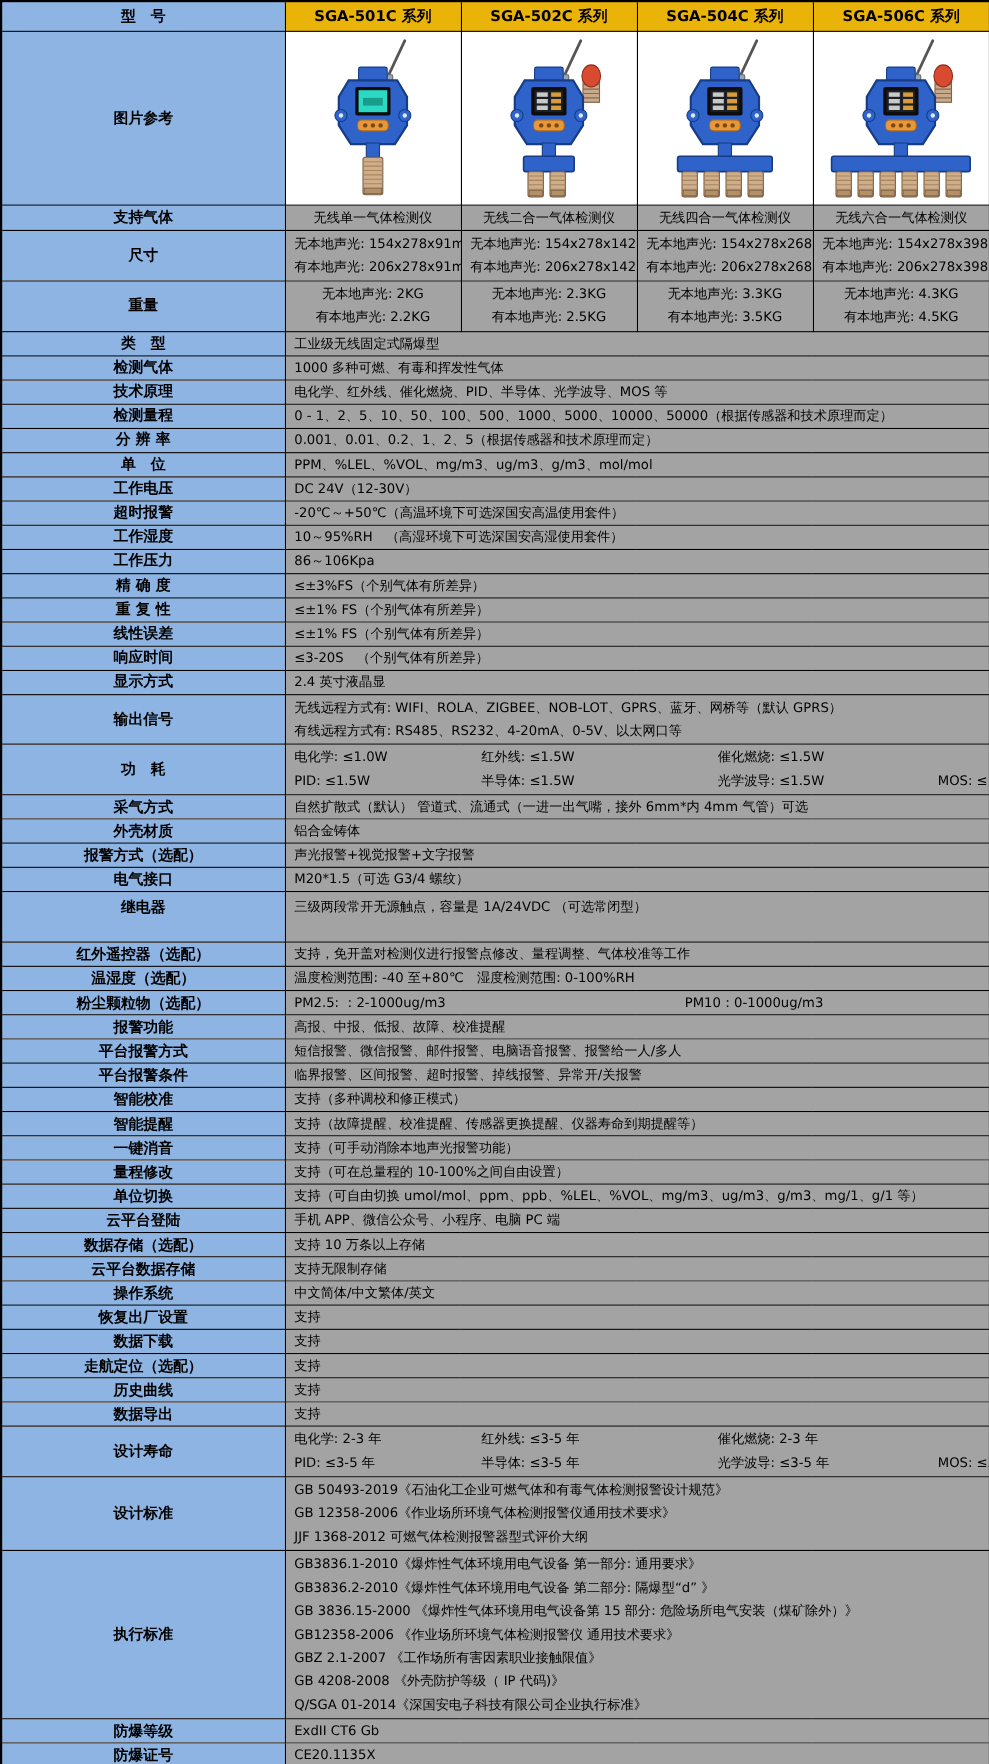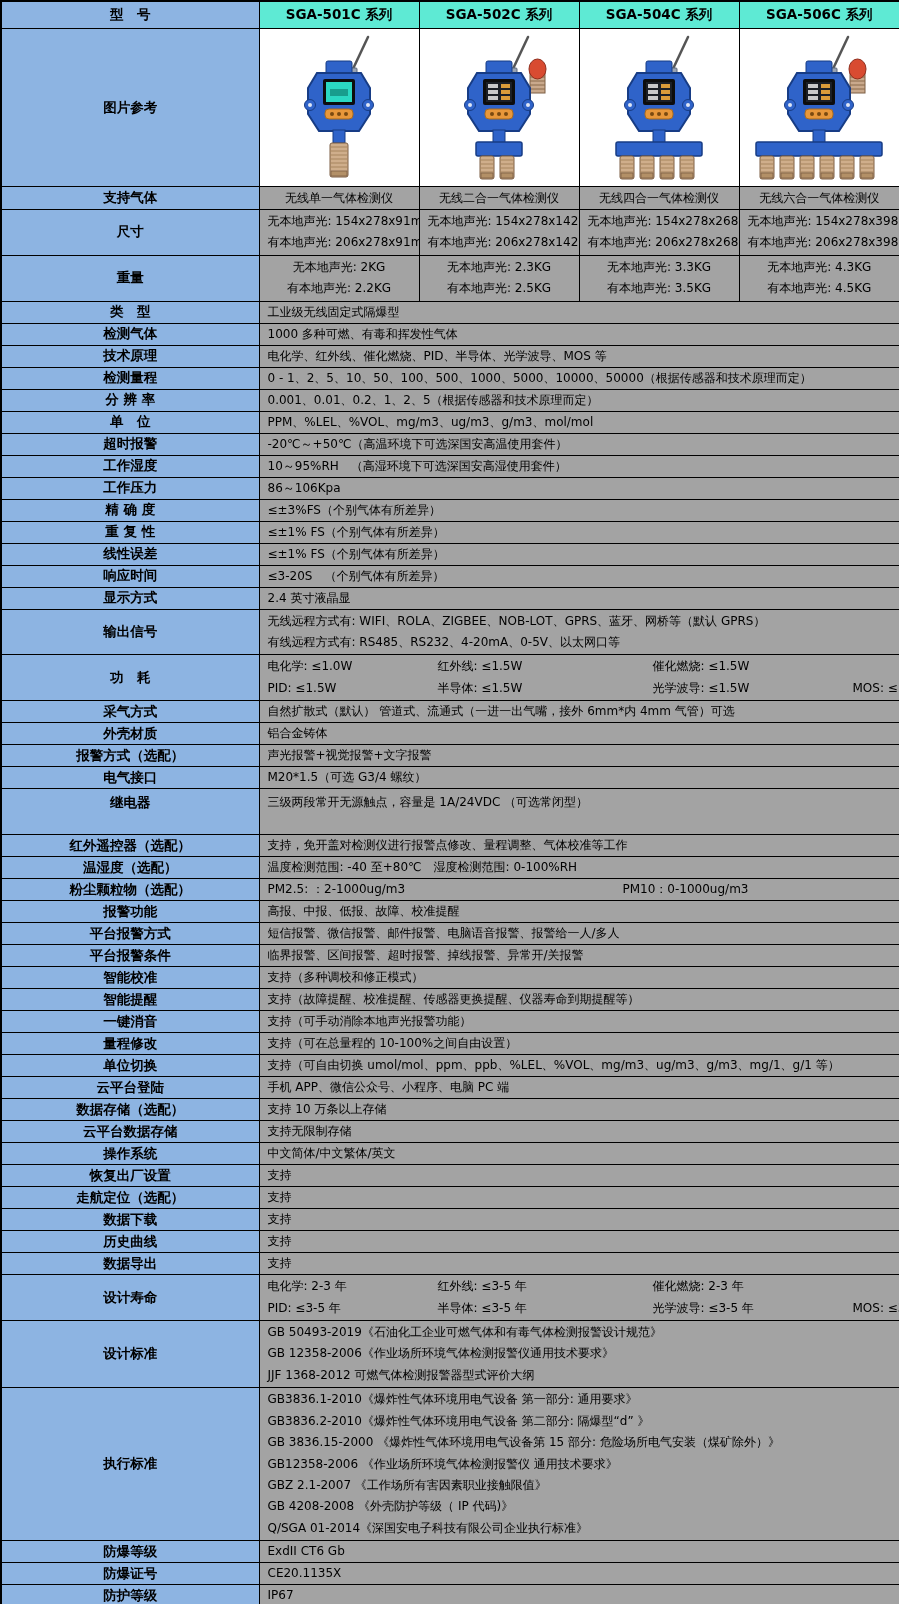--- a/index.html
+++ b/index.html
@@ -1,21 +1,21 @@
 <!DOCTYPE html>
 <html><head>
 <meta charset="utf-8">
 <style>
   html,body{margin:0;padding:0;background:#fff;}
   body{font-family:"DejaVu Sans","Liberation Sans",sans-serif;color:#000;width:899px;}
   table{border-collapse:collapse;table-layout:fixed;width:899px;border:2px solid #000;}
   th,td{border:1px solid #000;overflow:hidden;vertical-align:middle;padding:0;}
   th.label{background:#8db4e2;font-weight:bold;font-size:13.5px;text-align:center;padding:1px 2px;}
   tr.header-row th{height:24px;}
-  th.model-hdr{background:#5eead4;font-weight:bold;font-size:13.5px;text-align:center;}
+  th.model-hdr{background:#eab308;font-weight:bold;font-size:13.5px;text-align:center;}
   td.value{background:#a3a3a3;font-size:12px;text-align:left;padding:1px 8px;}
   td.center{text-align:center;}
   .line{line-height:19px;white-space:nowrap;}
   .two-line .line, .multi .line{line-height:21.4px;}
   tr.tall td.value, tr.tall th.label{padding-top:4px;padding-bottom:22px;}
   td.img-cell{background:#ffffff;height:157px;text-align:center;vertical-align:middle;}
   .seg{display:inline-block;vertical-align:top;}
   .gas-row td.value{height:20px;}
 </style>
 </head>
@@ -305,20 +305,26 @@
           <div class="line"><span class="seg">0.001、0.01、0.2、1、2、5（根据传感器和技术原理而定）</span></div>
         </td>
       </tr>
       <tr>
         <th class="label">单　位</th>
         <td class="value" colspan="4">
           <div class="line"><span class="seg">PPM、%LEL、%VOL、mg/m3、ug/m3、g/m3、mol/mol</span></div>
         </td>
       </tr>
       <tr>
+        <th class="label">工作电压</th>
+        <td class="value" colspan="4">
+          <div class="line"><span class="seg">DC 24V（12-30V）</span></div>
+        </td>
+      </tr>
+      <tr>
         <th class="label">超时报警</th>
         <td class="value" colspan="4">
           <div class="line"><span class="seg">-20℃～+50℃（高温环境下可选深国安高温使用套件）</span></div>
         </td>
       </tr>
       <tr>
         <th class="label">工作湿度</th>
         <td class="value" colspan="4">
           <div class="line"><span class="seg">10～95%RH　（高湿环境下可选深国安高湿使用套件）</span></div>
         </td>
@@ -493,27 +499,27 @@
           <div class="line"><span class="seg">中文简体/中文繁体/英文</span></div>
         </td>
       </tr>
       <tr>
         <th class="label">恢复出厂设置</th>
         <td class="value" colspan="4">
           <div class="line"><span class="seg">支持</span></div>
         </td>
       </tr>
       <tr>
+        <th class="label">数据下载</th>
+        <td class="value" colspan="4">
+          <div class="line"><span class="seg">支持</span></div>
+        </td>
+      </tr>
+      <tr>
         <th class="label">走航定位（选配）</th>
-        <td class="value" colspan="4">
-          <div class="line"><span class="seg">支持</span></div>
-        </td>
-      </tr>
-      <tr>
-        <th class="label">数据下载</th>
         <td class="value" colspan="4">
           <div class="line"><span class="seg">支持</span></div>
         </td>
       </tr>
       <tr>
         <th class="label">历史曲线</th>
         <td class="value" colspan="4">
           <div class="line"><span class="seg">支持</span></div>
         </td>
       </tr>

